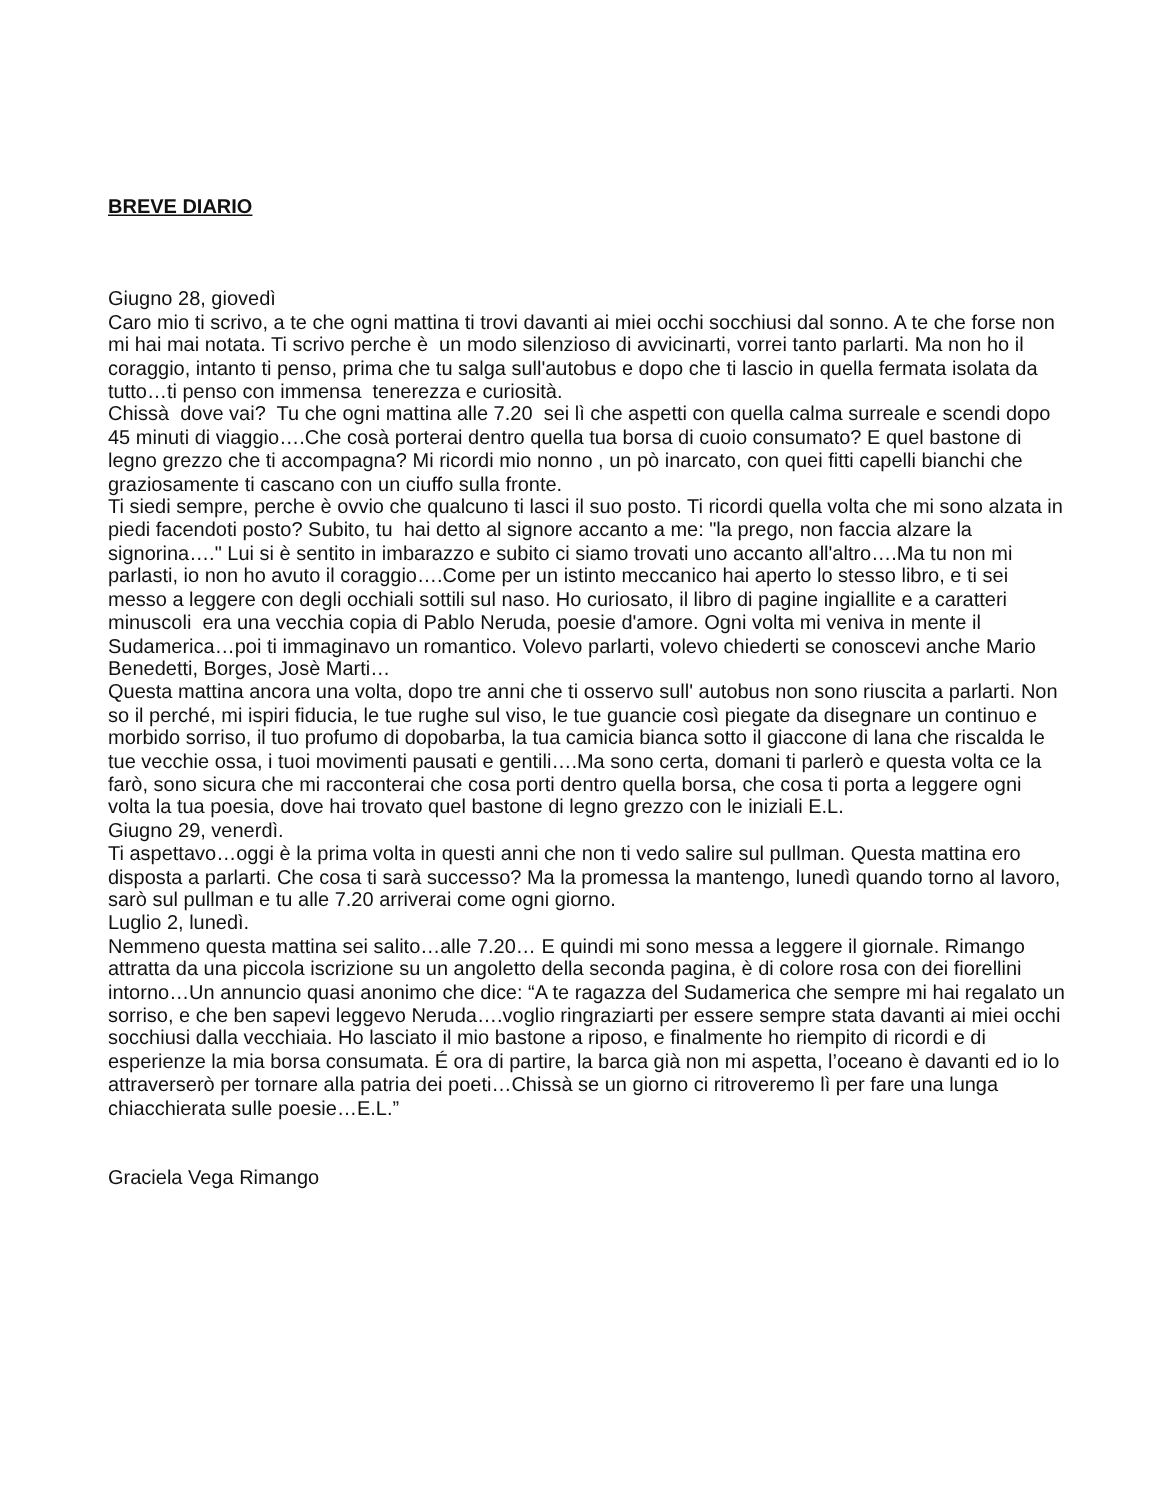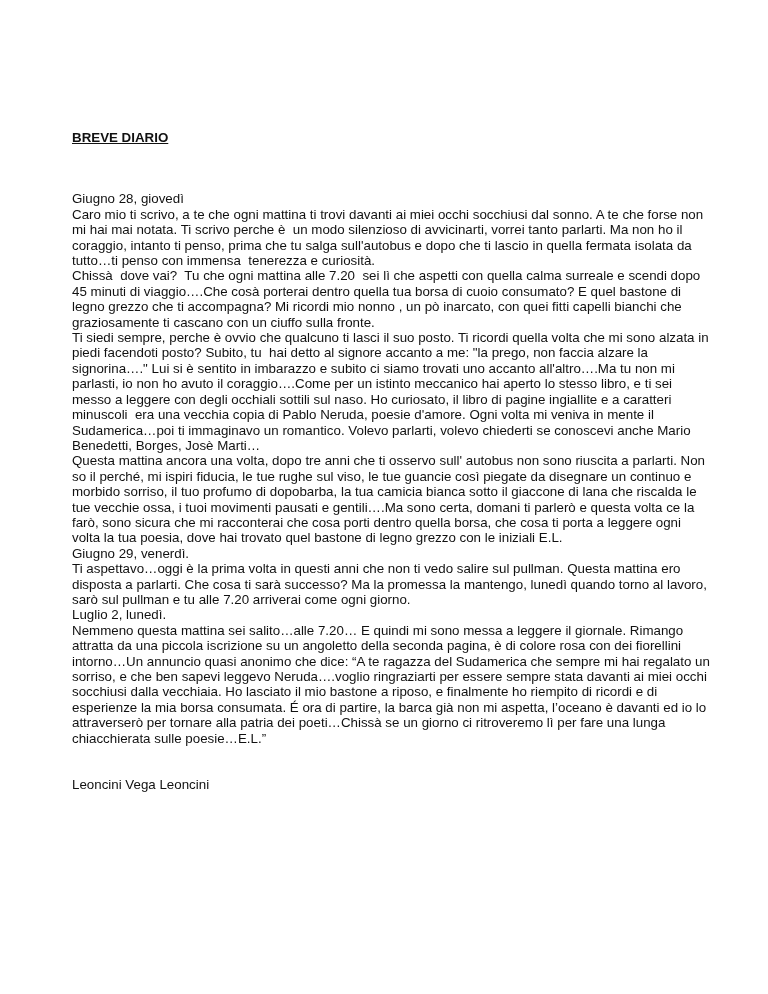--- a/index.html
+++ b/index.html
@@ -40,15 +40,15 @@
   }
   b { font-weight: normal; }
 </style>
 </head>
 <body>
 
 <div class="page" style="background: rgb(255, 255, 255); color: rgb(17, 17, 17);">
   <div class="content">
     <div class="title">BREVE DIARIO</div>
     <div id="paragraphs"><p class="para"><span>Giugno 28, giovedì</span></p><p class="para"><span>Caro mio ti scrivo, a te che ogni mattina ti trovi davanti ai miei occhi socchiusi dal sonno. A te che forse non mi hai mai notata. Ti scrivo perche è  un modo silenzioso di avvicinarti, vorrei tanto parlarti. Ma non ho il coraggio, intanto ti penso, prima che tu salga sull'autobus e dopo che ti lascio in quella fermata isolata da tutto…ti penso con immensa  tenerezza e curiosità.</span></p><p class="para"><span>Chissà  dove vai?  Tu che ogni mattina alle 7.20  sei lì che aspetti con quella calma surreale e scendi dopo 45 minuti di viaggio….Che cosà porterai dentro quella tua borsa di cuoio consumato? E quel bastone di legno grezzo che ti accompagna? Mi ricordi mio nonno , un pò inarcato, con quei fitti capelli bianchi che graziosamente ti cascano con un ciuffo sulla fronte.</span></p><p class="para"><span>Ti siedi sempre, perche è ovvio che qualcuno ti lasci il suo posto. Ti ricordi quella volta che mi sono alzata in piedi facendoti posto? Subito, tu  hai detto al signore accanto a me: "la prego, non faccia alzare la signorina…." Lui si è sentito in imbarazzo e subito ci siamo trovati uno accanto all'altro….Ma tu non mi parlasti, io non ho avuto il coraggio….Come per un istinto meccanico hai aperto lo stesso libro, e ti sei messo a leggere con degli occhiali sottili sul naso. Ho curiosato, il libro di pagine ingiallite e a caratteri minuscoli  era una vecchia copia di Pablo Neruda, poesie d'amore. Ogni volta mi veniva in mente il Sudamerica…poi ti immaginavo un romantico. Volevo parlarti, volevo chiederti se conoscevi anche Mario Benedetti, Borges, Josè Marti…</span></p><p class="para"><span>Questa mattina ancora una volta, dopo tre anni che ti osservo sull' autobus non sono riuscita a parlarti. Non so il perché, mi ispiri fiducia, le tue rughe sul viso, le tue guancie così piegate da disegnare un continuo e morbido sorriso, il tuo profumo di dopobarba, la tua camicia bianca sotto il giaccone di lana che riscalda le tue vecchie ossa, i tuoi movimenti pausati e gentili….Ma sono certa, domani ti parlerò e questa volta ce la farò, sono sicura che mi racconterai che cosa porti dentro quella borsa, che cosa ti porta a leggere ogni volta la tua poesia, dove hai trovato quel bastone di legno grezzo con le iniziali </span><b>E.L.</b></p><p class="para"><span>Giugno 29, venerdì.</span></p><p class="para"><span>Ti aspettavo…oggi è la prima volta in questi anni che non ti vedo salire sul pullman. Questa mattina ero disposta a parlarti. Che cosa ti sarà successo? Ma la promessa la mantengo, lunedì quando torno al lavoro, sarò sul pullman e tu alle 7.20 arriverai come ogni giorno.</span></p><p class="para"><span>Luglio 2, lunedì.</span></p><p class="para"><span>Nemmeno questa mattina sei salito…alle 7.20… E quindi mi sono messa a leggere il giornale. Rimango attratta da una piccola iscrizione su un angoletto della seconda pagina, è di colore rosa con dei fiorellini intorno…Un annuncio quasi anonimo che dice: </span><b>“A te ragazza del Sudamerica che sempre mi hai regalato un sorriso, e che ben sapevi leggevo Neruda….voglio ringraziarti per essere sempre stata davanti ai miei occhi socchiusi dalla vecchiaia. Ho lasciato il mio bastone a riposo, e finalmente ho riempito di ricordi e di esperienze la mia borsa consumata. É ora di partire, la barca già non mi aspetta, l’oceano è davanti ed io lo attraverserò per tornare alla patria dei poeti…Chissà se un giorno ci ritroveremo lì per fare una lunga chiacchierata sulle poesie…E.L.”</b></p></div>
-    <p class="para signature">Leoncini Vega Leoncini</p>
+    <p class="para signature">Graciela Vega Rimango</p>
   </div>
 </div>
 
 </body></html>

